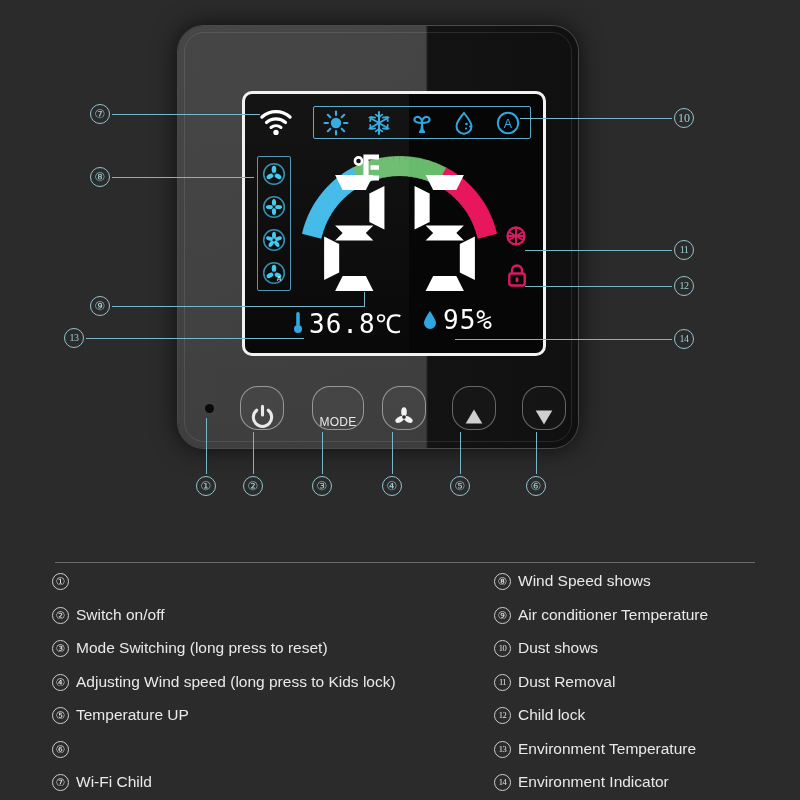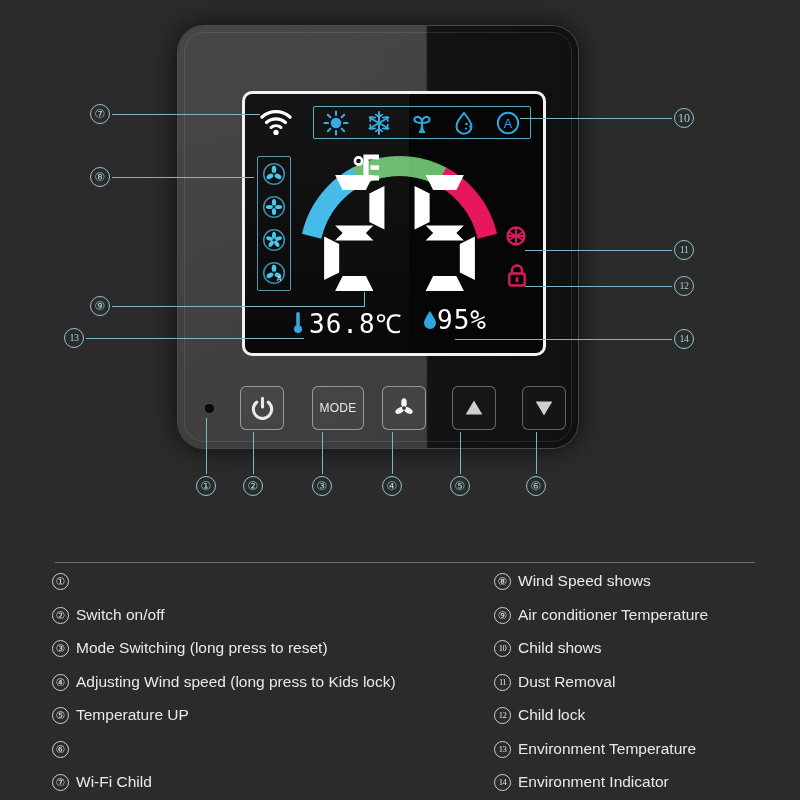--- a/index.html
+++ b/index.html
@@ -70,32 +70,32 @@
     display:flex; align-items:center; justify-content:center; gap:3px;
   }
   #unit{ position:absolute; left:107px; top:60px; width:34px; height:32px; }
 
   
   #readouts{
     position:absolute; left:0; right:0; bottom:12px; height:36px;
     display:flex; align-items:center;
   }
   #env-temp{ position:absolute; left:48px; top:0; display:flex; align-items:center; gap:6px; }
-  #env-hum{ position:absolute; left:178px; top:0; display:flex; align-items:center; gap:0; }
+  #env-hum{ position:absolute; left:178px; top:0; display:flex; align-items:center; gap:6px; }
 
   
   #dust{ position:absolute; right:16px; top:131px; width:22px; height:22px;}
   #childlock{ position:absolute; right:16px; top:169px; width:20px; height:24px;}
 
   
   #buttons{ position:absolute; left:178px; top:386px; width:400px; height:48px; }
   .btn{
     position:absolute; top:0; width:44px; height:44px;
-    border:1px solid rgba(255,255,255,.45); border-radius:6px;
-    display:flex; align-items:center; justify-content:center;
+    border:1px solid rgba(255,255,255,.45); border-radius:18px;
+    display:flex; align-items:flex-end; justify-content:center;
     background: rgba(255,255,255,.035);
   }
   .btn.dark{ border-color: rgba(255,255,255,.35); background: rgba(255,255,255,.02); }
   .btn-label{ color:#e8e8e8; font-size:12px; letter-spacing:.2px; }
   #led{ position:absolute; left:27px; top:18px; width:9px; height:9px; border-radius:50%;
         background:#0b0b0b; box-shadow: inset 0 0 2px #000, 0 0 1px rgba(255,255,255,.25); }
 
   
   .cnum{
     position:absolute; width:20px; height:20px; border-radius:50%;
@@ -511,21 +511,21 @@
         <div class="litem">
           <span class="lnum">⑧</span>
           <span class="ltext">Wind Speed shows</span>
         </div>
         <div class="litem">
           <span class="lnum">⑨</span>
           <span class="ltext">Air conditioner Temperature</span>
         </div>
         <div class="litem">
           <span class="lnum w">10</span>
-          <span class="ltext">Child shows</span>
+          <span class="ltext">Dust shows</span>
         </div>
         <div class="litem">
           <span class="lnum w">11</span>
           <span class="ltext">Dust Removal</span>
         </div>
         <div class="litem">
           <span class="lnum w">12</span>
           <span class="ltext">Child lock</span>
         </div>
         <div class="litem">

